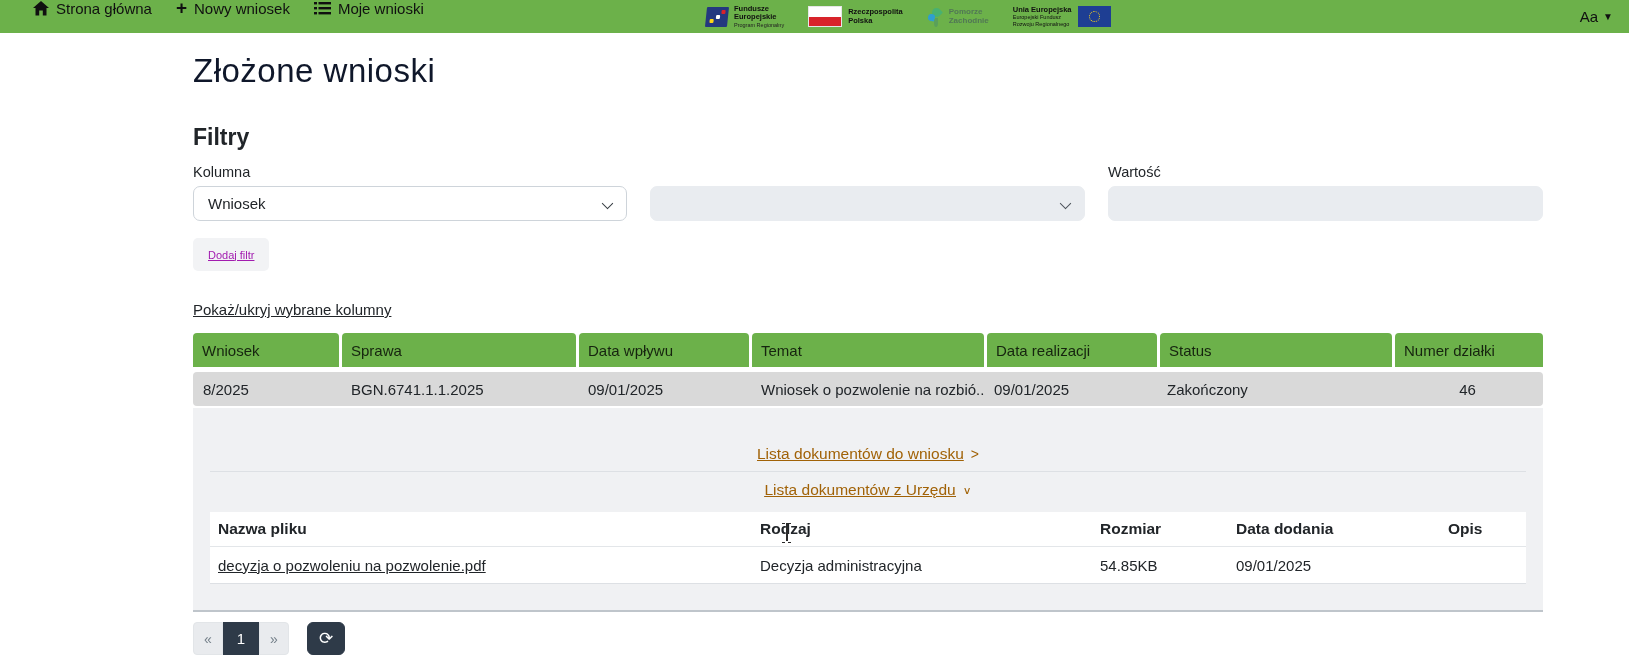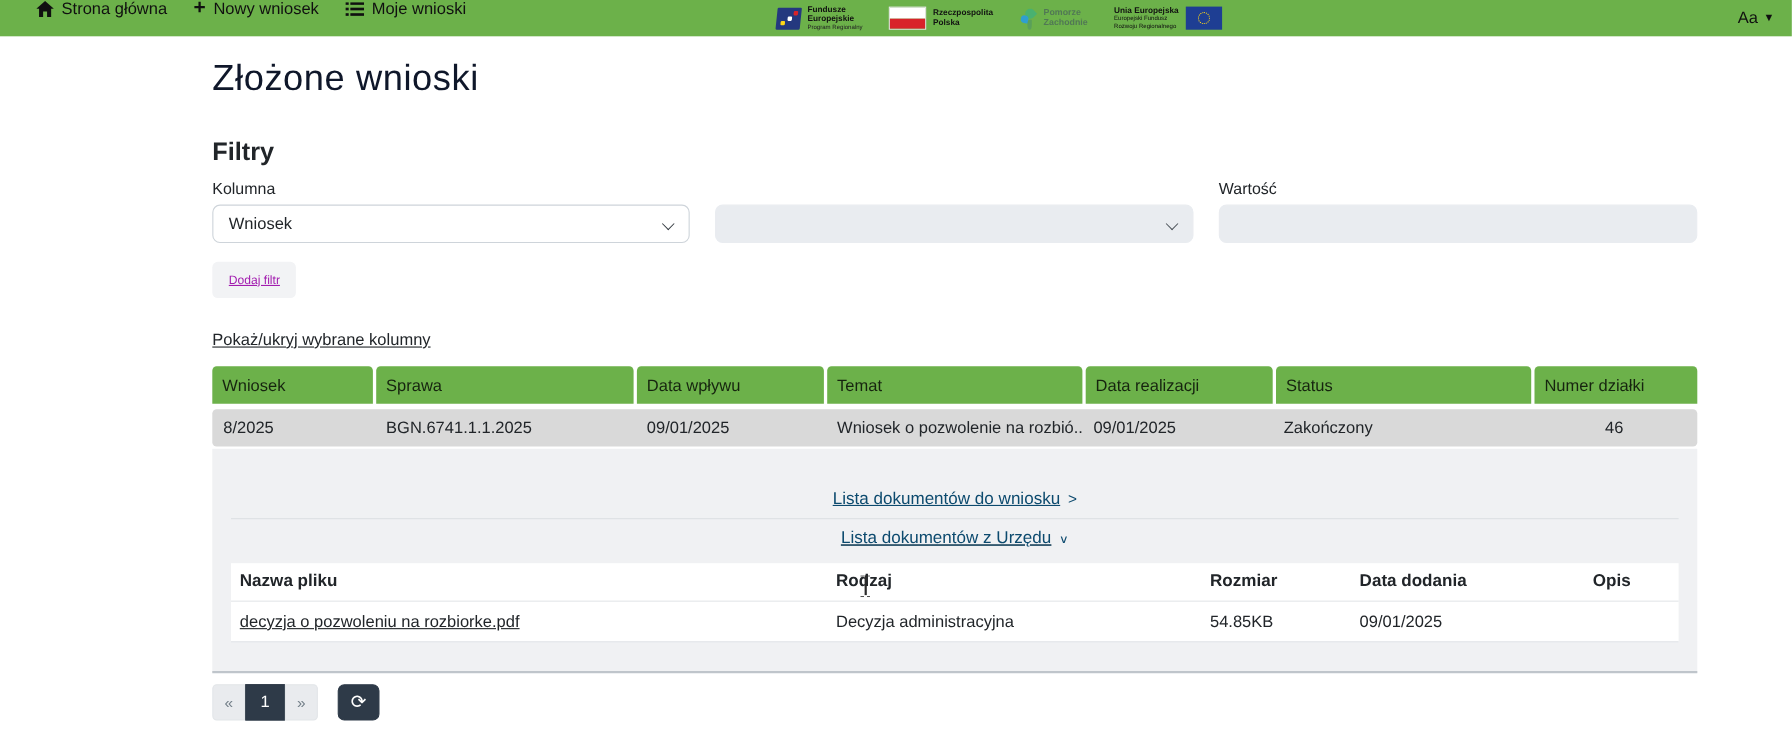--- a/index.html
+++ b/index.html
@@ -59,21 +59,21 @@
   .th { background:#6cb14a; height:34px; border-radius:4px 4px 0 0; display:flex; align-items:center; padding-left:9px; font-size:15px; color:#16240f; }
   .w0{width:146px}.w1{width:234px}.w2{width:170px}.w3{width:232px}.w4{width:170px}.w5{width:232px}.w6{width:148px}
   .trow { position:absolute; left:193px; top:372px; width:1350px; height:34px; background:#d9d9d9; border-radius:4px; display:flex; cursor:pointer; }
   .td { display:flex; align-items:center; padding-left:10px; font-size:15px; color:#212529; overflow:hidden; white-space:nowrap; }
   .td0{width:148px}.td1{width:237px}.td2{width:173px}.td3{width:233px}.td4{width:173px}.td5{width:235px}
   .td6{width:151px; justify-content:center; padding-left:0; }
 
   
   .panel { position:absolute; left:193px; top:408px; width:1350px; height:204px; background:#f0f1f3; border-bottom:2px solid #bfc5cb; }
   .panel-link { position:absolute; left:0; width:100%; text-align:center; font-size:15.5px; }
-  .panel-link a { color:#0c4a6e; }
+  .panel-link a { color:#a16207; }
   .pl1 { top:37px; }
   .pl2 { top:73px;text-decoration:underline; }
   .panel-divider { position:absolute; left:17px; right:17px; top:63px; border-top:1px solid #dde0e4; }
   .chevron-right-icon::after { content:">"; font-size:14px; margin-left:7px; text-decoration:none; display:inline-block; }
   .chevron-down-icon::after { content:"∨"; font-size:12px; margin-left:7px; display:inline-block; transform:scaleY(.85); }
 
   .files-box { position:absolute; left:17px; top:104px; width:1316px; height:72px; background:#ffffff; border-bottom:1px solid #dde0e4; }
   .files-grid { display:grid; grid-template-columns:542px 340px 136px 212px 1fr; padding:0 8px; align-items:center; }
   .files-head { height:35px; border-bottom:1px solid #e3e6e9; font-weight:bold; font-size:15.5px; }
   .files-row { height:36px; font-size:15px; }
@@ -229,21 +229,21 @@
 
     <div class="files-box">
       <div class="files-grid files-head">
         <div>Nazwa pliku</div>
         <div>Rodzaj</div>
         <div>Rozmiar</div>
         <div>Data dodania</div>
         <div>Opis</div>
       </div>
       <div class="files-grid files-row">
-        <div><a class="file-link">decyzja o pozwoleniu na rozbiorke.pdf</a></div>
+        <div><a class="file-link">decyzja o pozwoleniu na pozwolenie.pdf</a></div>
         <div>Decyzja administracyjna</div>
         <div>54.85KB</div>
         <div>09/01/2025</div>
         <div></div>
       </div>
     </div>
   </div>
 
   <div class="pagination">
     <div class="pg pg-prev">«</div>

